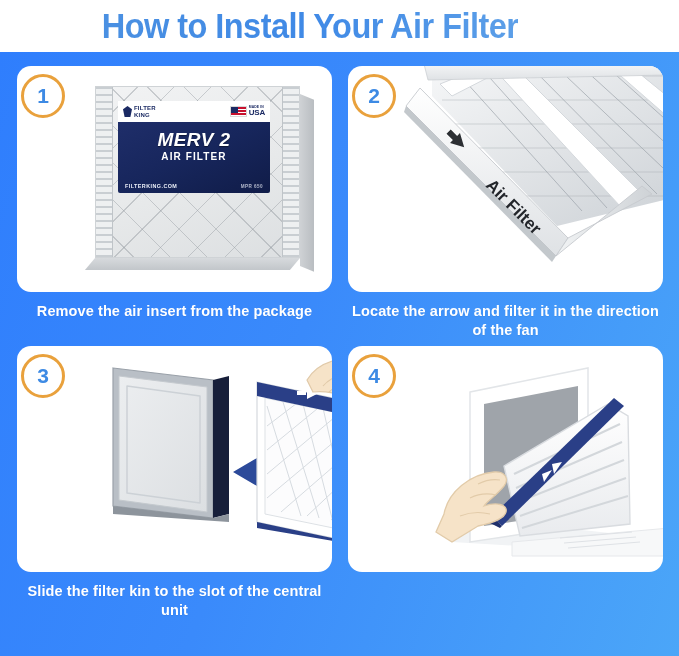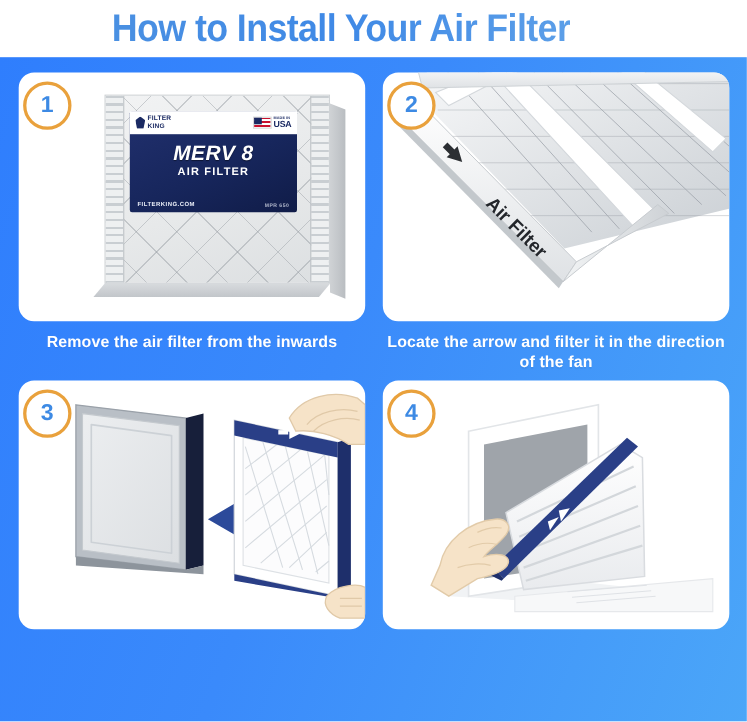--- a/index.html
+++ b/index.html
@@ -109,20 +109,21 @@
     line-height: 1.32;
     letter-spacing: 0.1px;
     text-shadow: 0 1px 1px rgba(0,0,0,0.06);
   }
 
   .art {
     position: absolute;
     left: 0; top: 0;
     width: 100%;
     height: 100%;
+    padding-left: 44px;
   }
 
   
   .filter-photo {
     position: absolute;
     left: 70px;
     top: 12px;
     width: 230px;
     height: 205px;
   }
@@ -302,35 +303,35 @@
                     </div>
                     <div class="madein">
                       <span class="flag"></span>
                       <span class="madein-text">
                         <span class="mi-small">MADE IN</span>
                         <span class="mi-big">USA</span>
                       </span>
                     </div>
                   </div>
 
-                  <div class="fp-merv">MERV 8</div>
+                  <div class="fp-merv">MERV 2</div>
                   <div class="fp-airfilter">AIR FILTER</div>
 
                   <div class="fp-label-bottom">
                     <span>FILTERKING.COM</span>
                     <span class="fp-mpr">MPR 650</span>
                   </div>
                 </div>
               </div>
             </div>
           </div>
 
           <div class="badge">1</div>
         </div>
-        <div class="caption">Remove the air filter from the inwards</div>
+        <div class="caption">Remove the air insert from the package</div>
       </div>
 
       <div class="panel p2">
         <div class="card">
 
           <div class="art p2art">
             <svg viewBox="0 0 315 226" width="315" height="226">
               <defs>
                 <linearGradient id="frameG" x1="0" y1="0" x2="0" y2="1">
                   <stop offset="0%" stop-color="#ffffff"></stop>
@@ -437,20 +438,21 @@
               </g>
               <g>
                 <path d="M280 196 C288 186 308 184 315 188 L315 216 L292 216 C282 212 276 204 280 196 Z" fill="#f6e3c8" stroke="#e0c9a8" stroke-width="1.2"></path>
                 <path d="M292 198 L312 198 M292 205 L312 205" stroke="#e0c9a8" stroke-width="1.1" fill="none"></path>
               </g>
             </svg>
           </div>
 
           <div class="badge">3</div>
         </div>
+        <div class="caption">Slide the filter kin to the slot of the central unit</div>
       </div>
 
       <div class="panel p4">
         <div class="card">
 
           <div class="art illus">
             <svg viewBox="0 0 315 226" width="315" height="226">
               <defs>
                 <linearGradient id="louverG" x1="0" y1="0" x2="0" y2="1">
                   <stop offset="0%" stop-color="#ffffff"></stop>

